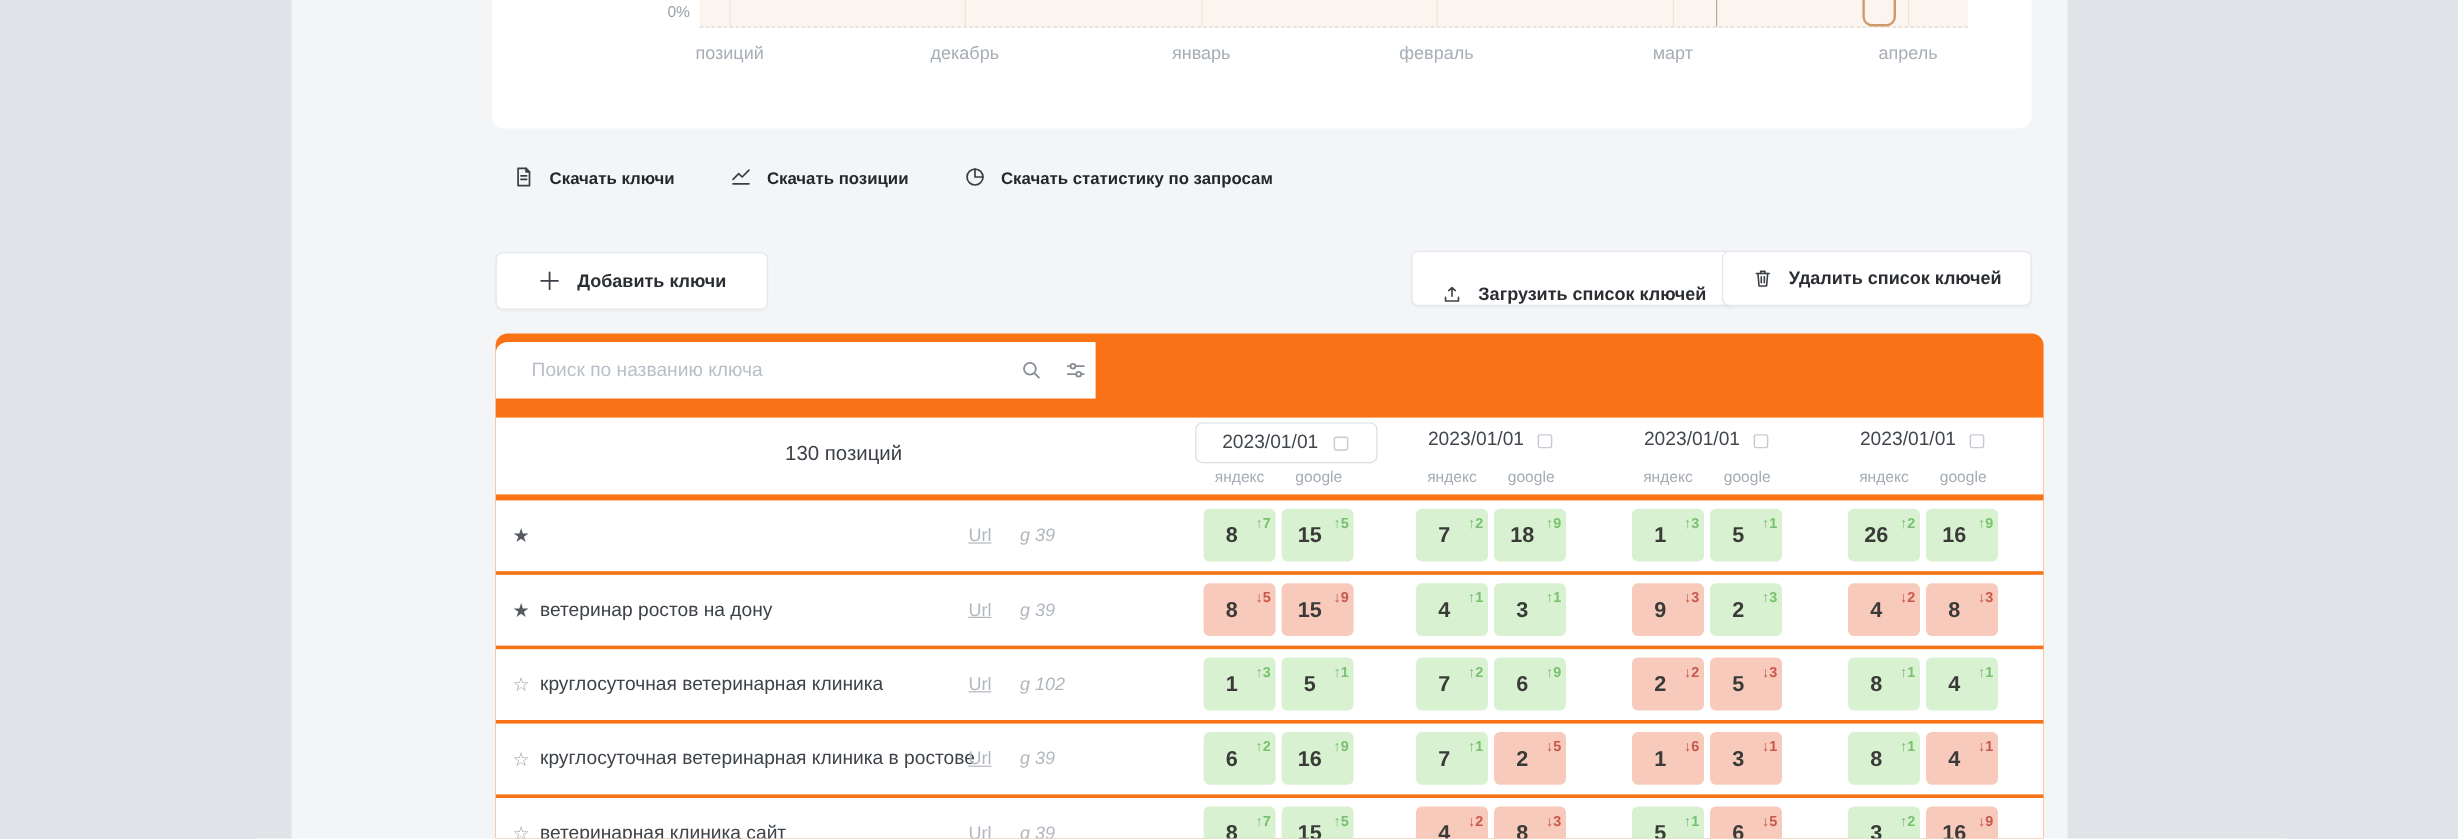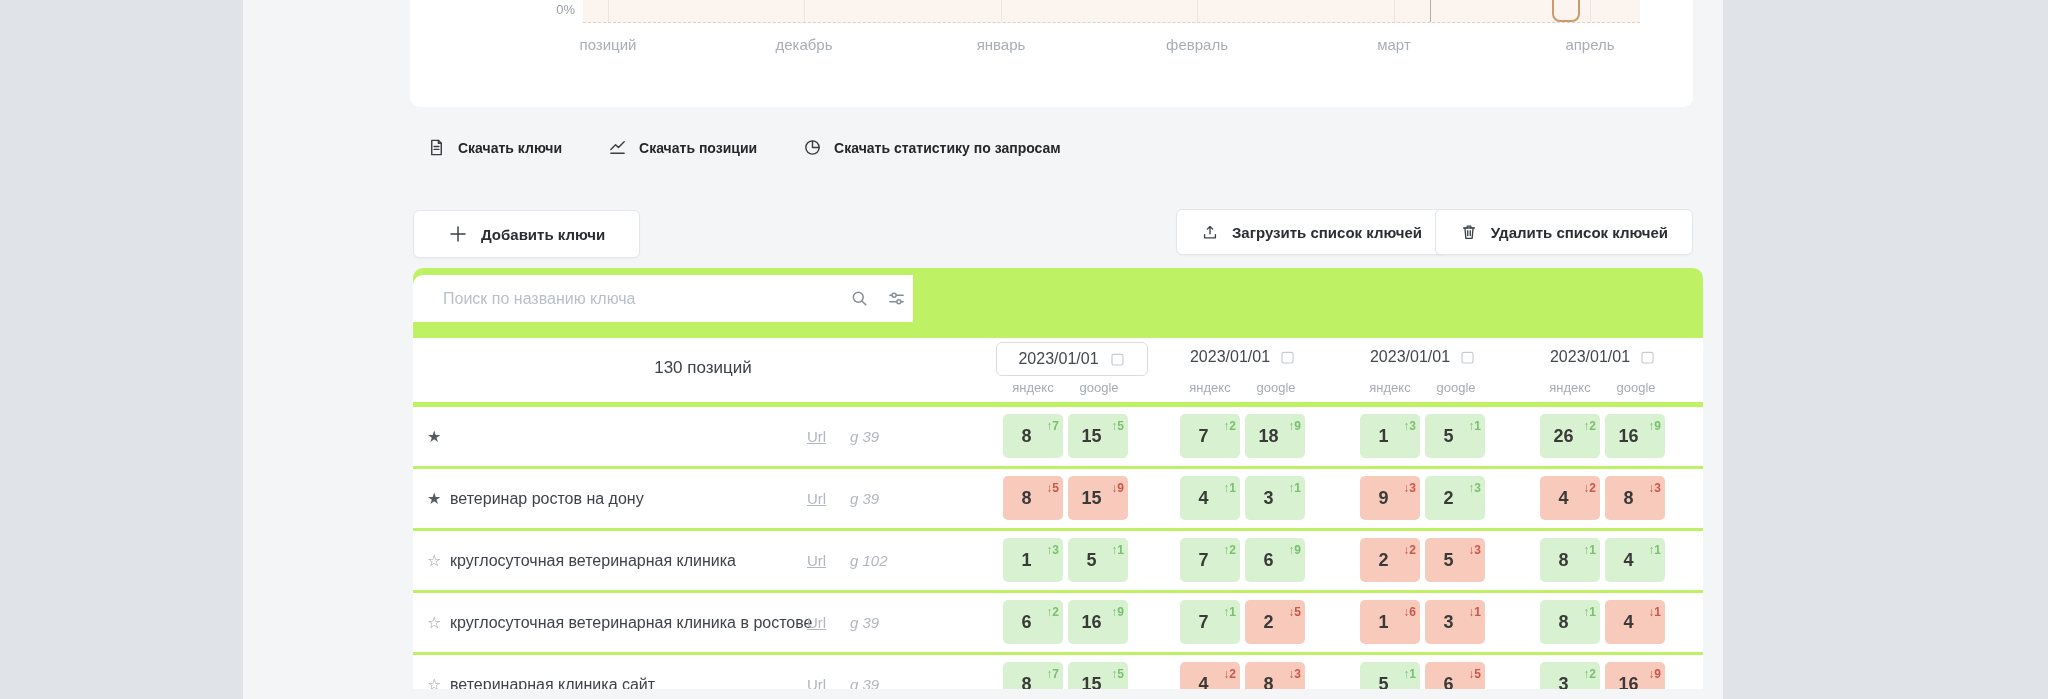--- a/index.html
+++ b/index.html
@@ -22,25 +22,25 @@
   #downloads{position:absolute;left:427px;top:138px;display:flex;align-items:center;gap:46px;}
   .dl{display:flex;align-items:center;gap:12px;cursor:pointer;}
   .dl svg{stroke:#3a3f45;fill:none;stroke-width:1.5;stroke-linecap:round;stroke-linejoin:round;}
   .dl span{font-size:14px;font-weight:700;color:#24272b;}
 
   
   .btn{position:absolute;display:inline-flex;align-items:center;justify-content:center;gap:13px;background:#fff;border:1px solid #e3e6ea;border-radius:6px;box-shadow:0 1px 2px rgba(40,45,50,.04);cursor:pointer;}
   .btn svg{stroke:#3c4147;fill:none;stroke-width:1.5;stroke-linecap:round;stroke-linejoin:round;}
   .btn span{font-size:15px;font-weight:600;color:#2a2e33;}
   #add-btn{left:413px;top:210px;height:46px;padding:0 34px;}
-  #upload-btn{top:209px;right:601px;height:44px;padding:0 24px;}
+  #upload-btn{top:209px;right:601px;height:44px;padding:0 24px;align-items:flex-end;}
   #delete-btn{top:209px;right:355px;height:44px;padding:0 24px;}
 
   
-  #table-card{position:absolute;left:413px;top:268px;width:1290px;height:421px;background:#bef264;border-radius:10px 10px 0 0;overflow:hidden;}
+  #table-card{position:absolute;left:413px;top:278px;width:1290px;height:421px;background:#f97316;border-radius:10px 10px 0 0;overflow:hidden;}
   #search-wrap{position:absolute;left:0;top:7px;width:500px;height:47px;background:#fff;border-radius:10px 0 0 0;}
   #search-input{position:absolute;left:0;top:0;width:100%;height:100%;border:none;outline:none;background:transparent;padding:0 0 0 30px;box-sizing:border-box;font-family:inherit;font-size:16px;color:#4a4f55;}
   #search-input::placeholder{color:#b9bfc7;}
   .s-icon{position:absolute;top:14px;}
   .s-icon svg{stroke:#878d95;fill:none;stroke-width:1.6;stroke-linecap:round;stroke-linejoin:round;}
   #search-icon{left:437px;}
   #filter-icon{left:474px;}
 
   #header-row{position:absolute;left:0;top:70px;width:100%;height:64px;background:#fff;}
   #pos-count{position:absolute;left:120px;top:0;width:340px;line-height:60px;text-align:center;font-size:17px;color:#3c4147;}

